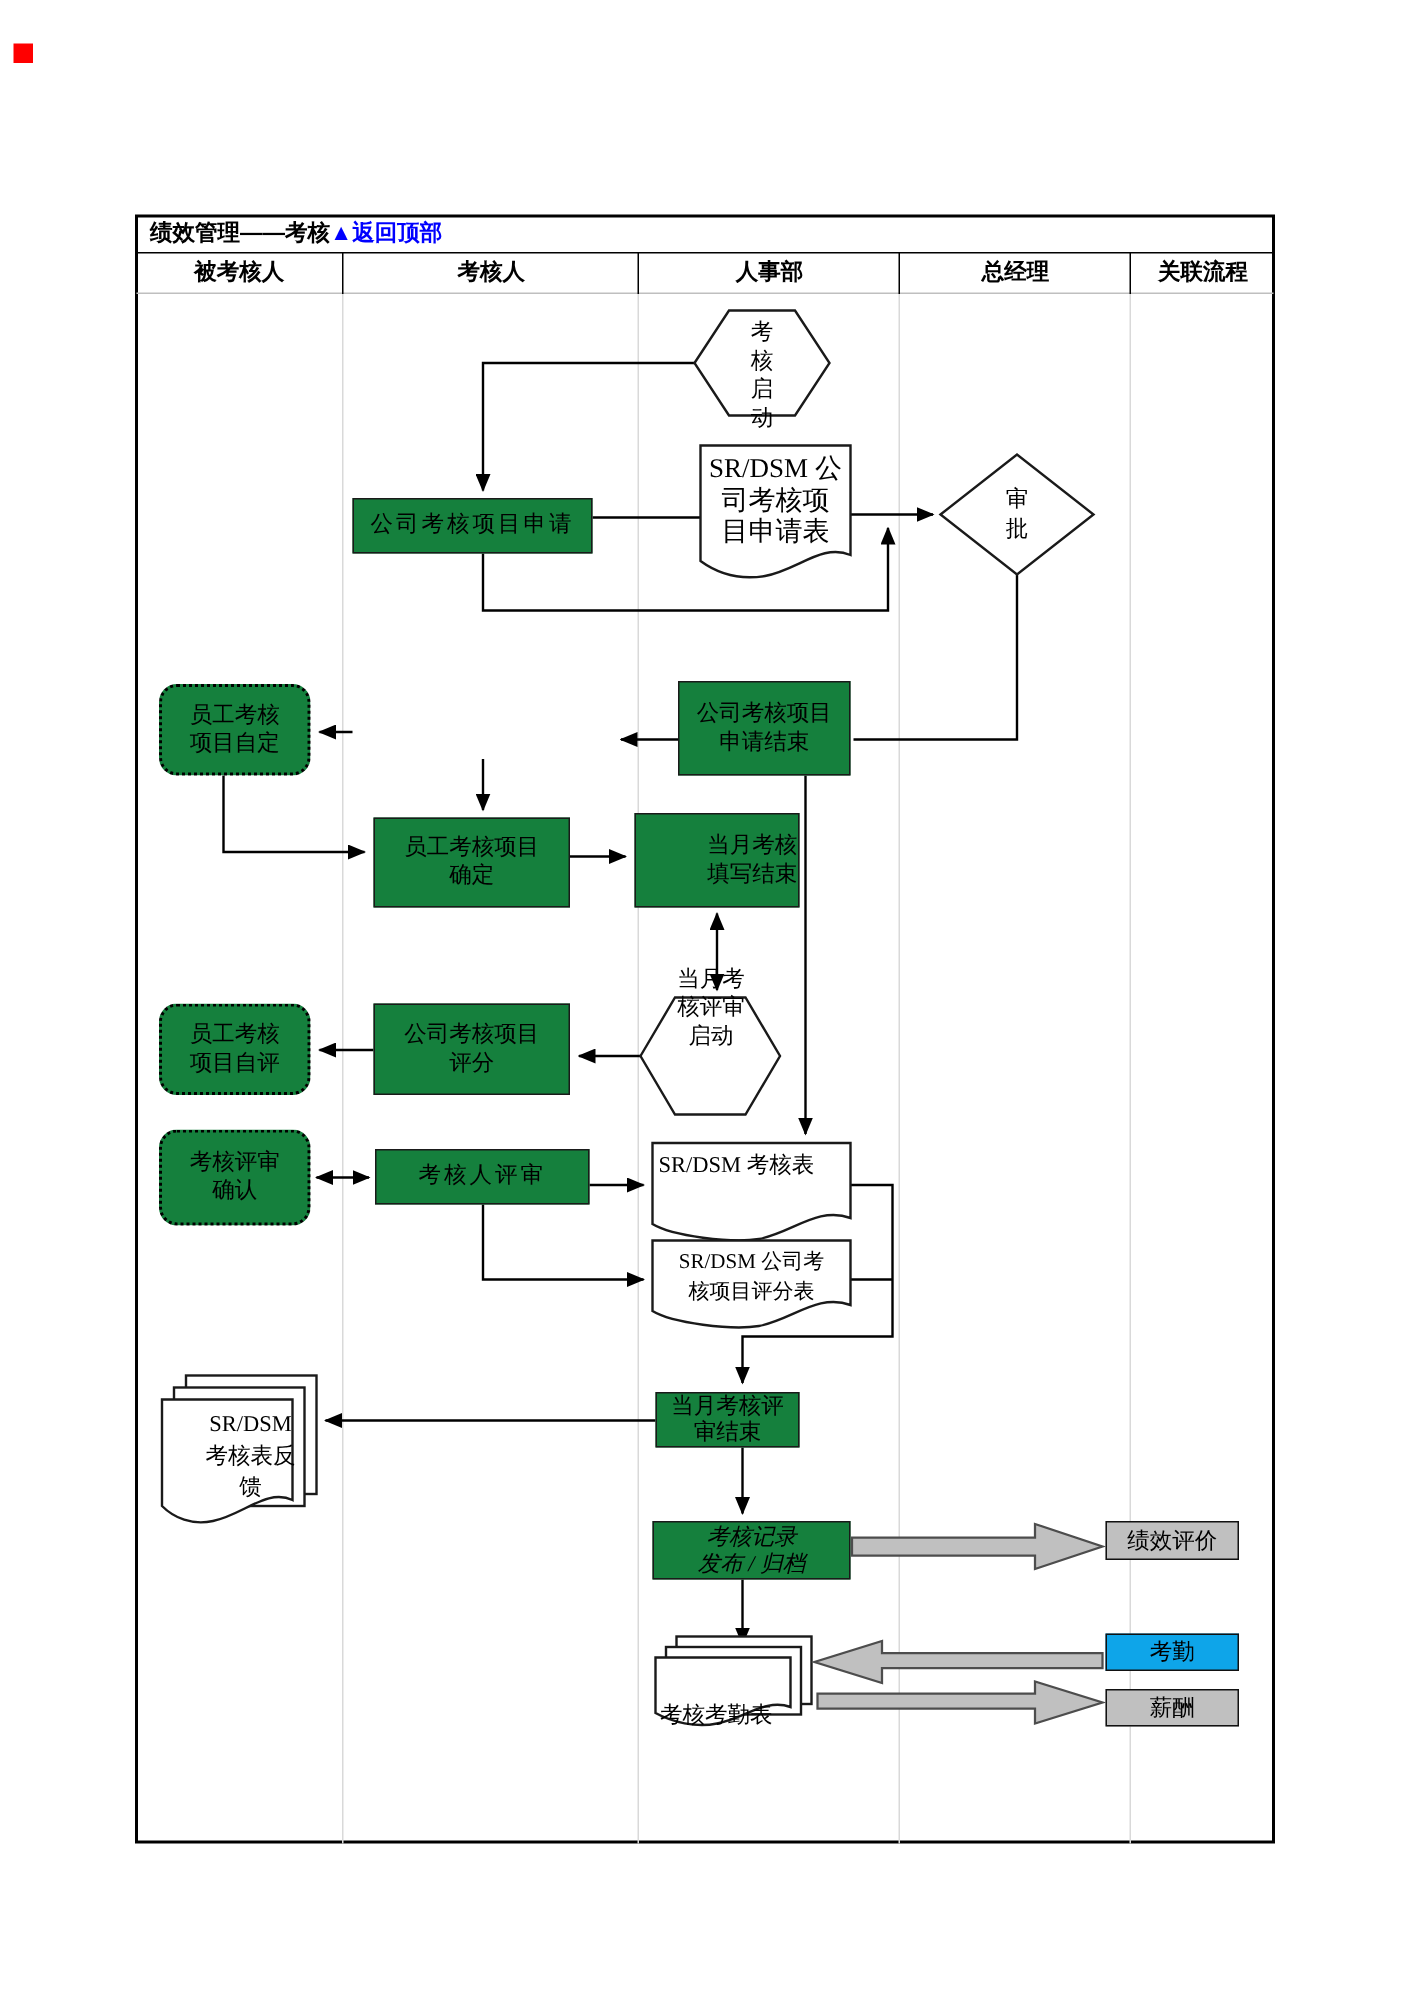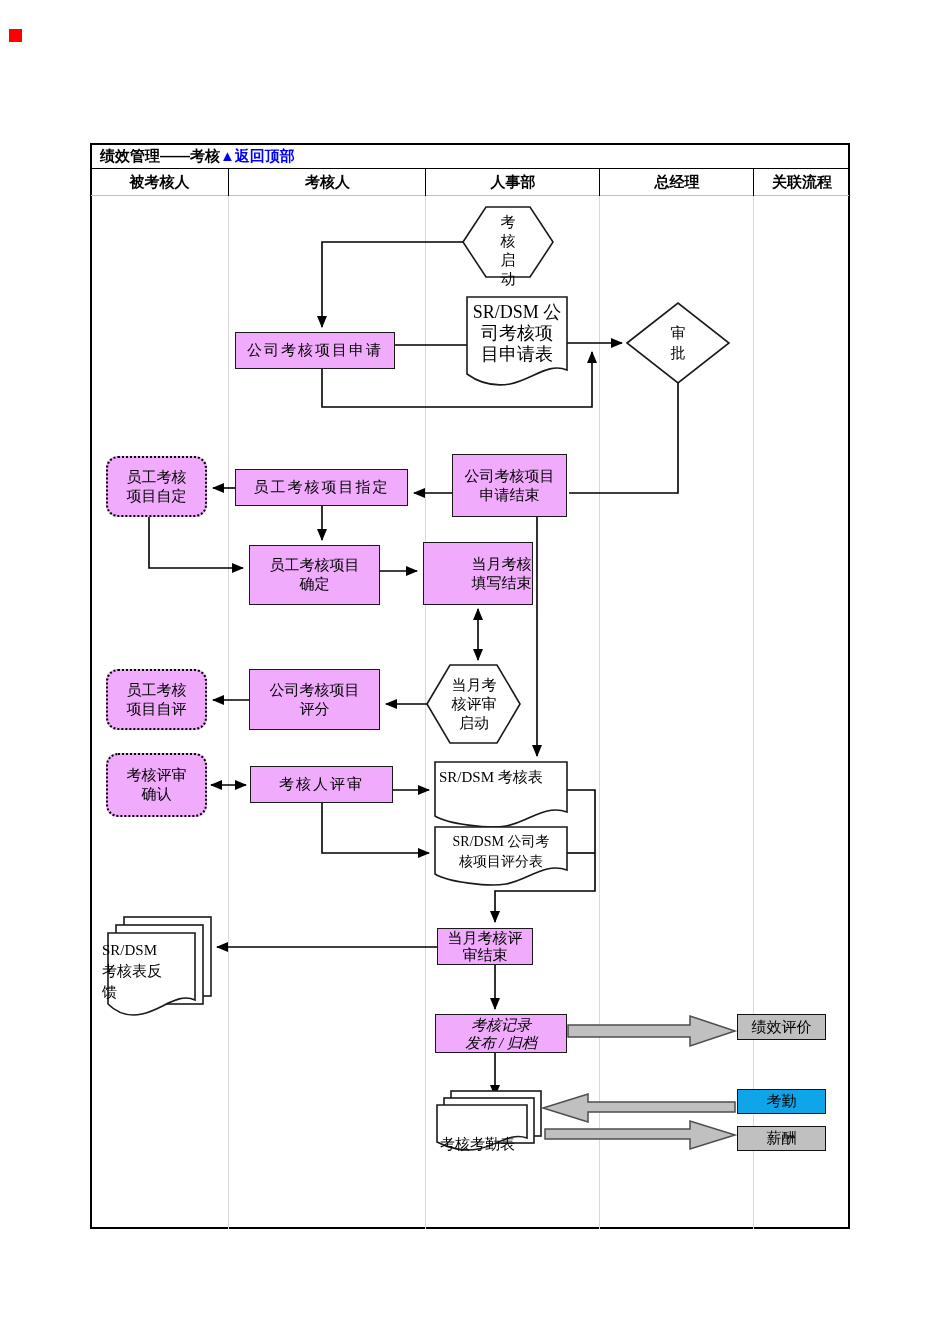--- a/index.html
+++ b/index.html
@@ -15,21 +15,21 @@
   .vline.head{background:#000;}
   .vline.body{background:#d9d9d9;}
   .title-row{left:100px;top:145px;height:38px;line-height:22px;font-family:"Liberation Sans","DejaVu Sans",sans-serif;
              font-weight:bold;font-size:15px;white-space:nowrap;z-index:2;}
   .back-link{color:#0000ff;text-decoration:none;cursor:pointer;}
   .col-head{top:169px;height:26px;line-height:26px;text-align:center;font-family:"Liberation Sans","DejaVu Sans",sans-serif;
             font-weight:bold;font-size:15px;z-index:2;}
   
   .wire{left:0;top:0;z-index:3;}
   
-  .node{box-sizing:border-box;background:#f0abfc;border:1.5px solid #1a1a1a;display:flex;align-items:center;justify-content:center;
+  .node{box-sizing:border-box;background:#15803d;border:1.5px solid #1a1a1a;display:flex;align-items:center;justify-content:center;
         text-align:center;font-size:15px;line-height:19px;white-space:pre-line;z-index:4;}
   .node.dashed{border:2px dotted #000;border-radius:12px;}
   .lbl{z-index:5;font-size:15px;line-height:19px;white-space:pre-line;text-align:center;}
   .lbl.left{text-align:left;}
   .ls2{letter-spacing:2px;}
   .related-box{box-sizing:border-box;border:1.5px solid #111;display:flex;align-items:center;justify-content:center;
                font-size:15px;z-index:4;}
 </style>
 </head>
 <body>
@@ -110,21 +110,20 @@
     <polygon points="568,1025 690,1025 690,1016 735,1031 690,1046 690,1037 568,1037" stroke="#4d4d4d" stroke-width="1.5" fill="#c0c0c0"></polygon>
     <polygon points="735,1102 588,1102 588,1094 543,1108 588,1122 588,1112 735,1112" stroke="#4d4d4d" stroke-width="1.5" fill="#c0c0c0"></polygon>
     <polygon points="545,1129 690,1129 690,1121 735,1135 690,1149 690,1139 545,1139" stroke="#4d4d4d" stroke-width="1.5" fill="#c0c0c0"></polygon>
   </svg>
 
   <div class="abs node ls2" style="left:235px;top:332px;width:160px;height:37px;">公司考核项目申请</div>
   <div class="abs node" style="left:452px;top:454px;width:115px;height:63px;">公司考核项目
 申请结束</div>
   <div class="abs node dashed" style="left:106px;top:456px;width:101px;height:61px;">员工考核
 项目自定</div>
-  <div class="abs node ls2" style="left:235px;top:469px;width:173px;height:37px;">员工考核项目指定</div>
   <div class="abs node" style="left:249px;top:545px;width:131px;height:60px;">员工考核项目
 确定</div>
   <div class="abs node" style="left:423px;top:542px;width:110px;height:63px;padding-left:47px;">当月考核
 填写结束</div>
   <div class="abs node" style="left:249px;top:669px;width:131px;height:61px;">公司考核项目
 评分</div>
   <div class="abs node dashed" style="left:106px;top:669px;width:101px;height:61px;">员工考核
 项目自评</div>
   <div class="abs node dashed" style="left:106px;top:753px;width:101px;height:64px;">考核评审
 确认</div>
@@ -133,30 +132,30 @@
 审结束</div>
   <div class="abs node" style="left:435px;top:1014px;width:132px;height:39px;line-height:18px;font-style:italic;">考核记录
 发布 / 归档</div>
 
   <div class="abs lbl" style="left:492px;top:213px;width:32px;">考
 核
 启
 动</div>
   <div class="abs lbl" style="left:660px;top:323px;width:36px;line-height:20px;">审
 批</div>
-  <div class="abs lbl" style="left:444px;top:676px;width:60px;font-family:Liberation Serif, serif;">当月考
+  <div class="abs lbl" style="left:444px;top:644px;width:60px;font-family:Liberation Serif, serif;">当月考
 核评审
 启动</div>
   <div class="abs lbl" style="left:471px;top:302px;width:92px;line-height:21px;font-size:18px;">SR/DSM 公
 司考核项
 目申请表</div>
   <div class="abs lbl left" style="left:439px;top:768px;width:126px;">SR/DSM 考核表</div>
   <div class="abs lbl" style="left:439px;top:832px;width:124px;line-height:20px;font-size:14px;">SR/DSM 公司考
 核项目评分表</div>
-  <div class="abs lbl left" style="left:102px;top:940px;width:82px;line-height:21px;">SR/DSM
+  <div class="abs lbl left" style="left:126px;top:940px;width:82px;line-height:21px;text-align:center;">SR/DSM
 考核表反
 馈</div>
   <div class="abs lbl left" style="left:440px;top:1119px;width:86px;margin-top:16px;">考核考勤表</div>
 
   <div class="abs related-box" style="left: 737px; top: 1014px; width: 89px; height: 26px; background-color: rgb(192, 192, 192);">绩效评价</div>
   <div class="abs related-box" style="left: 737px; top: 1089px; width: 89px; height: 25px; background-color: #0ea5e9;">考勤</div>
   <div class="abs related-box" style="left: 737px; top: 1126px; width: 89px; height: 25px; background-color: rgb(192, 192, 192);">薪酬</div>
 
 </div>
 

